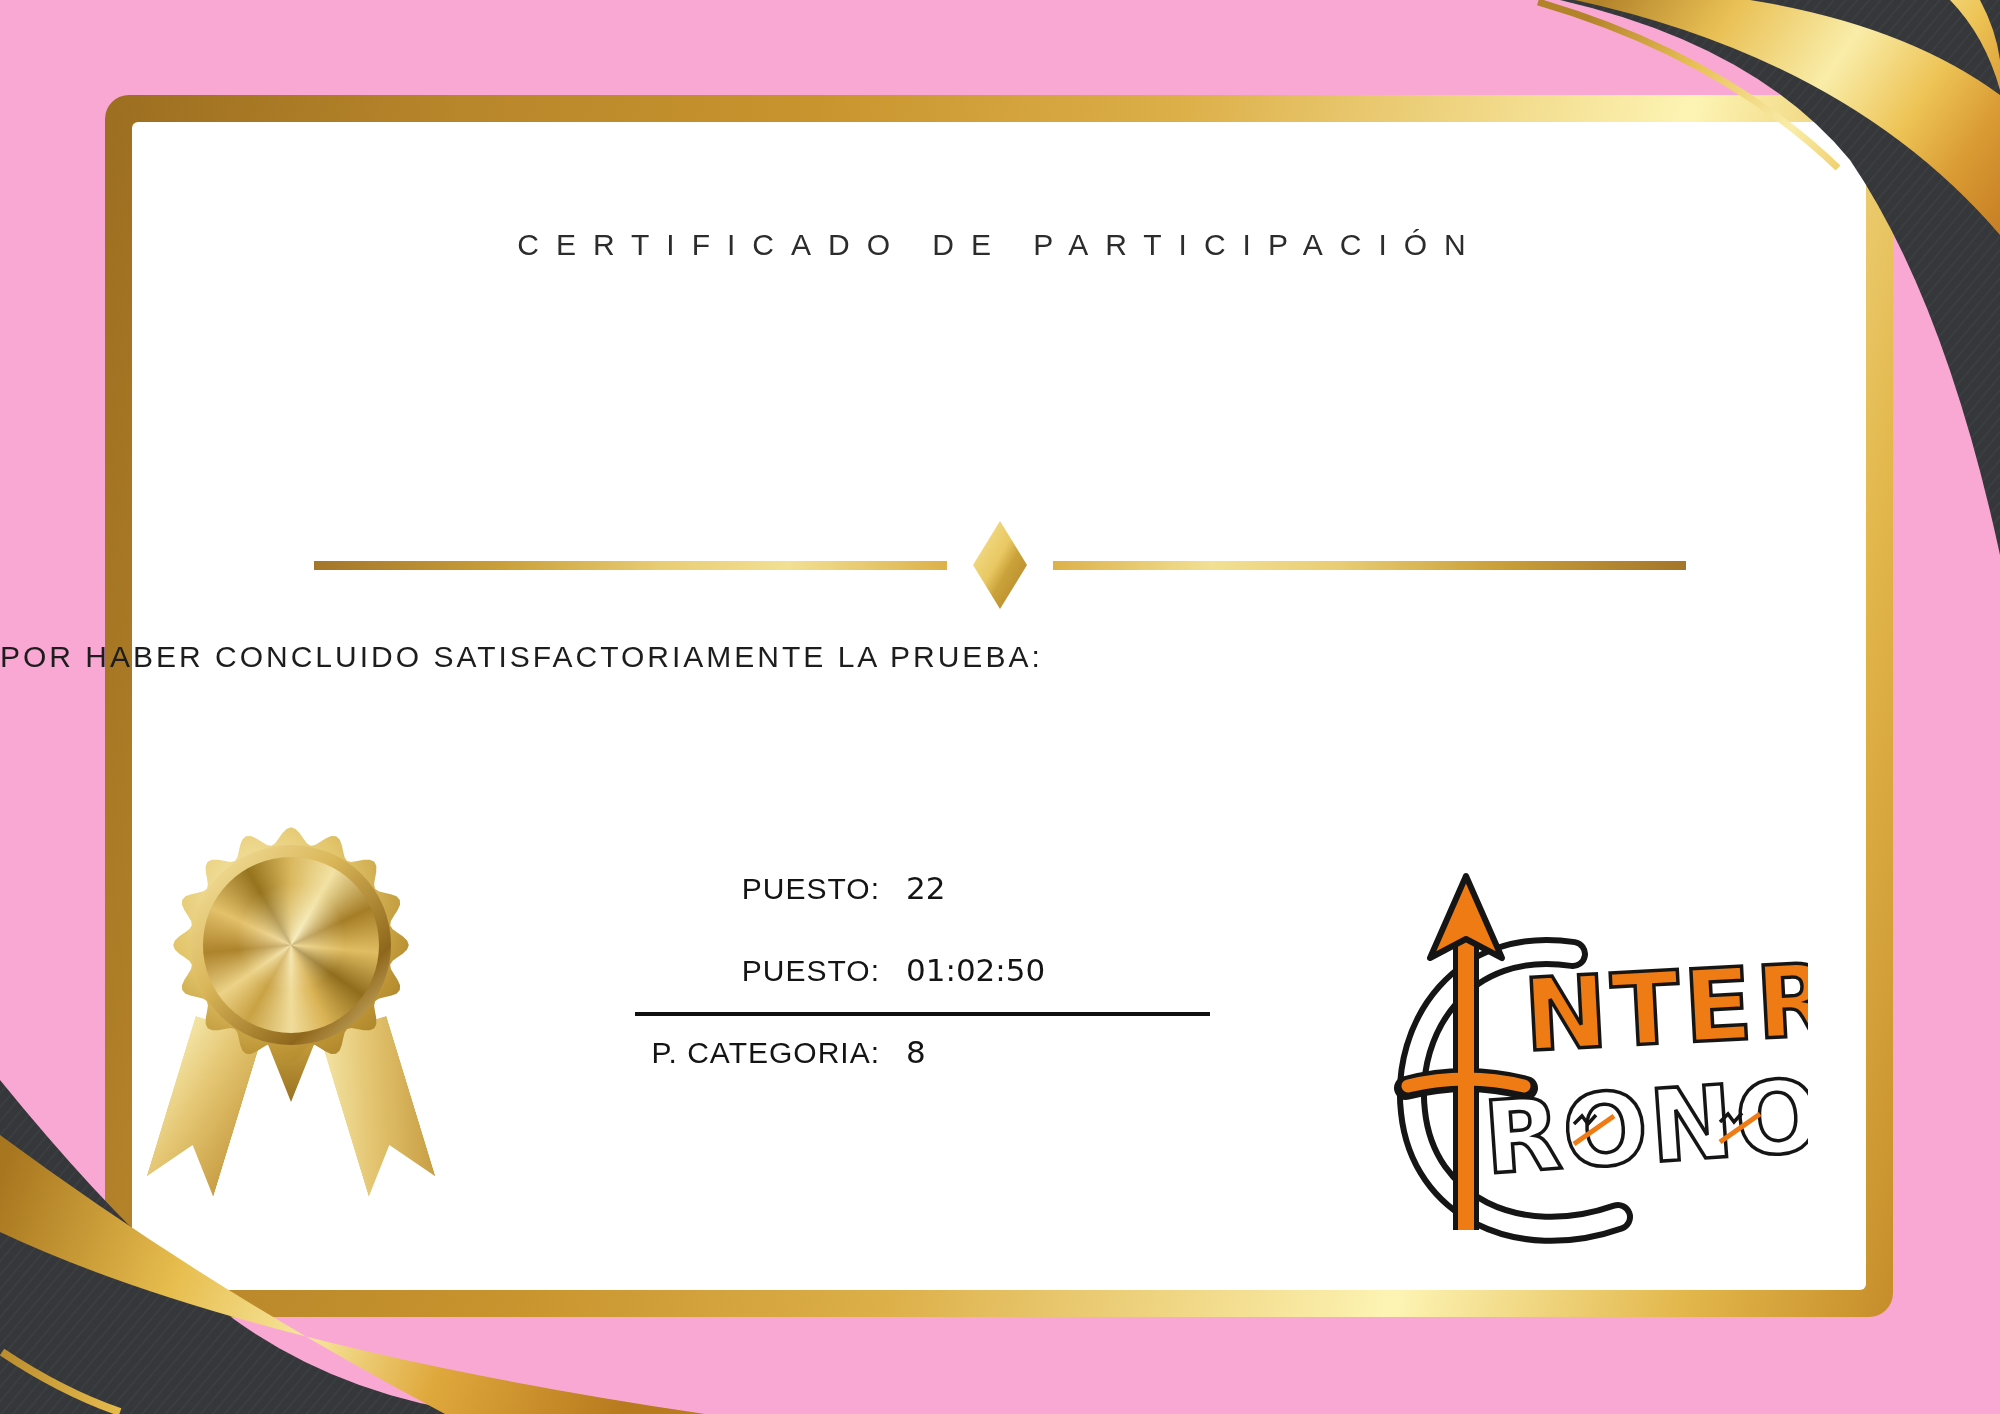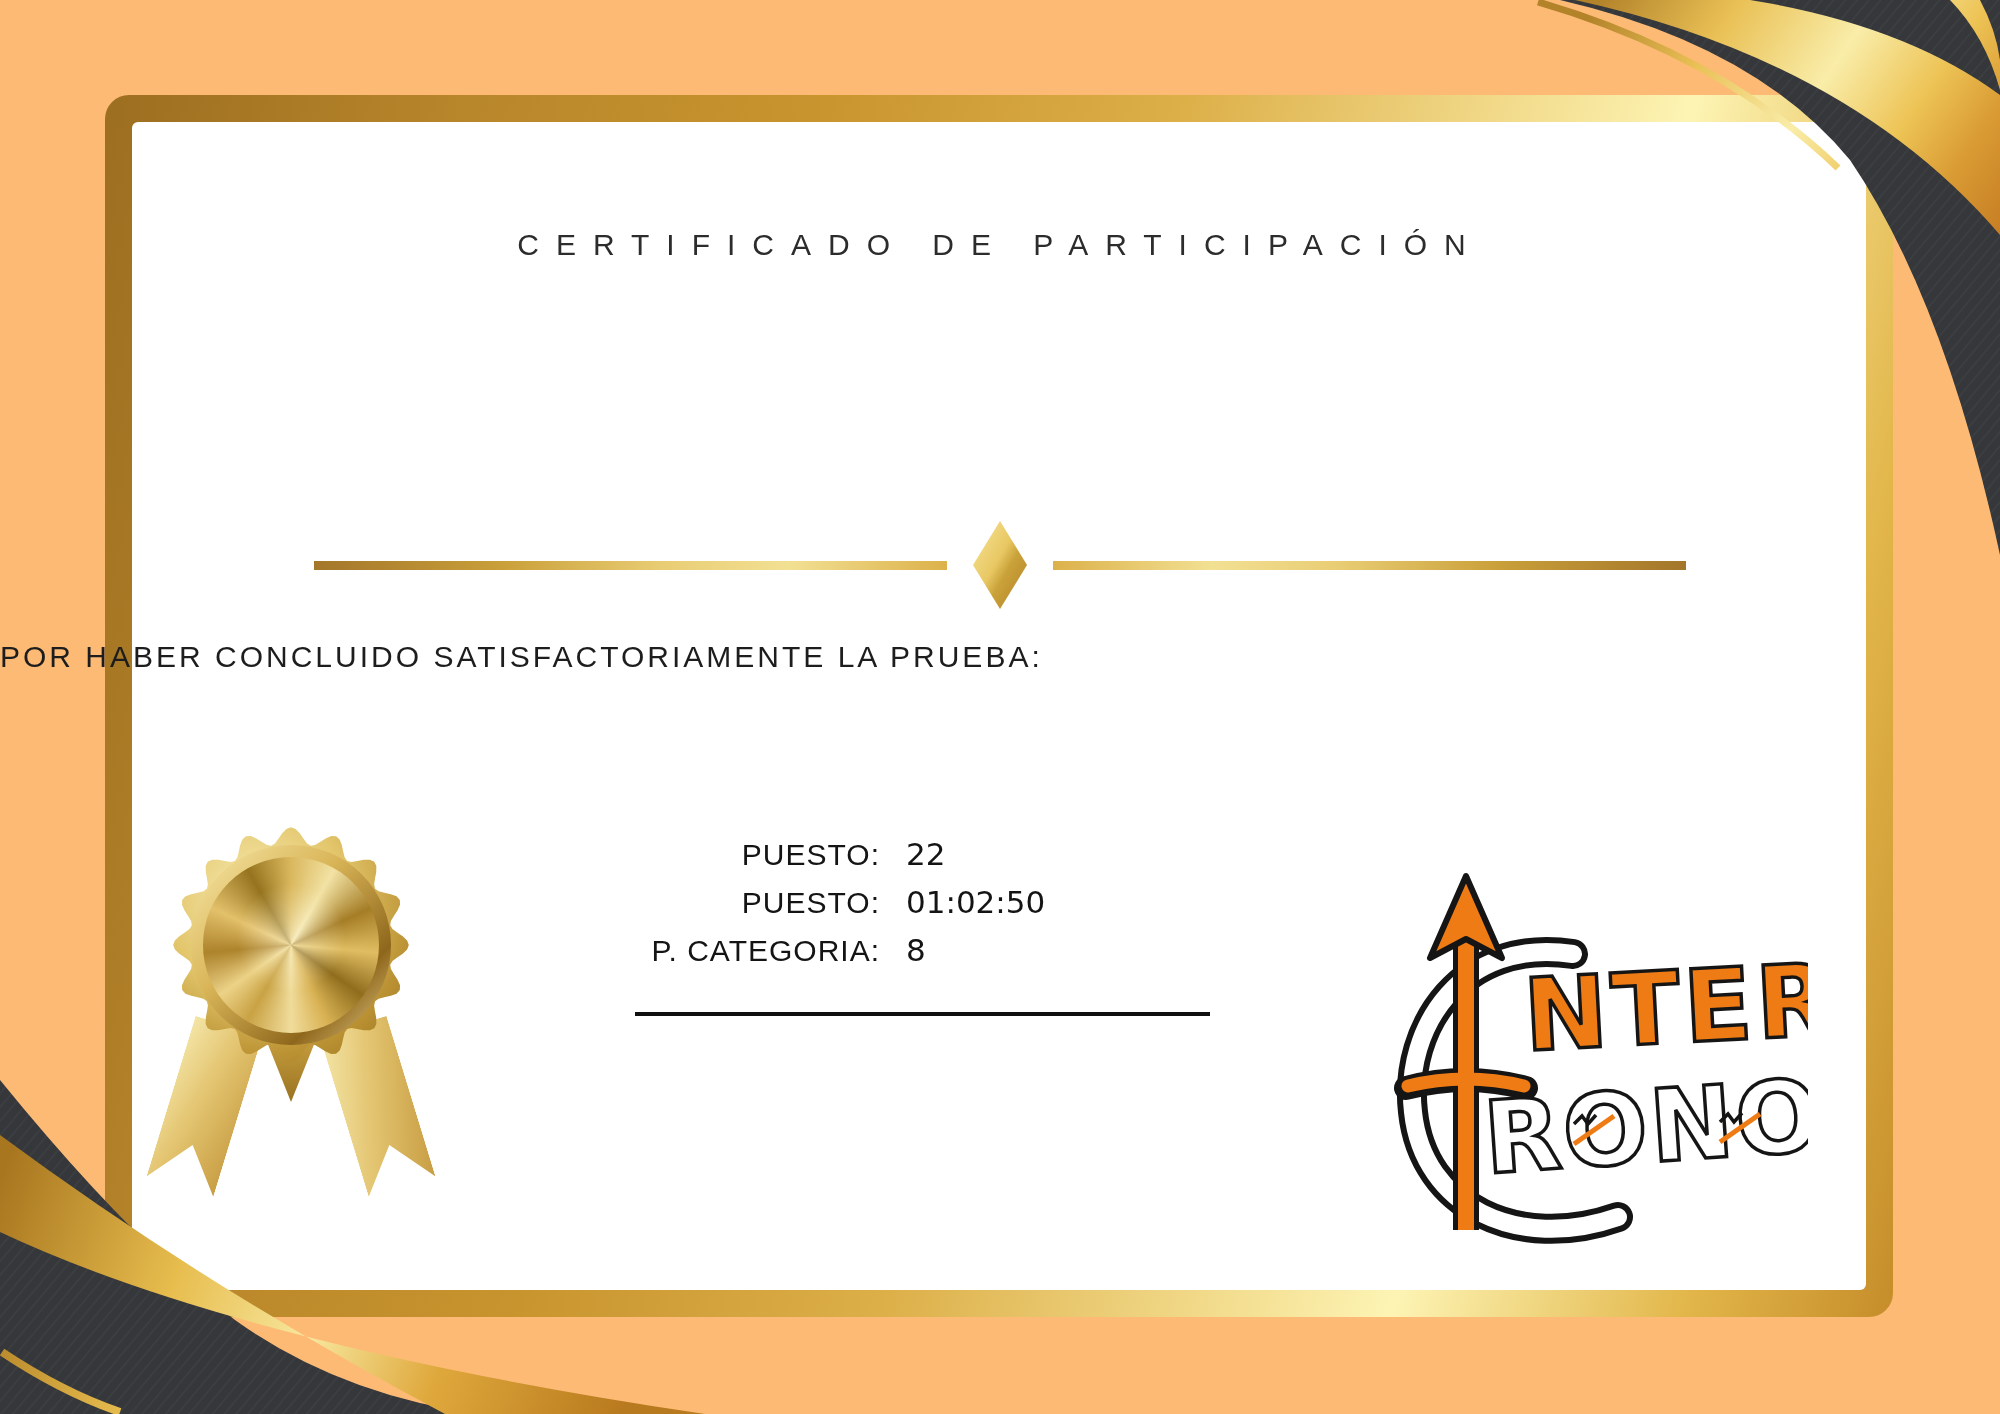--- a/index.html
+++ b/index.html
@@ -1,17 +1,17 @@
 <!DOCTYPE html>
 <html><head>
 <meta charset="utf-8">
 <style>
   html,body{margin:0;padding:0;background:#343638;}
   #stage{position:relative;width:2000px;height:1414px;overflow:hidden;
-         font-family:"Liberation Sans",sans-serif;background:#fdba74;text-decoration:underline;}
+         font-family:"Liberation Sans",sans-serif;background:#f9a8d4;text-decoration:underline;}
   
   .frame{position:absolute;left:105px;top:95px;width:1788px;height:1222px;
          border-radius:24px;
          background:linear-gradient(104deg,#9c6e20 0%,#b9872b 18%,#c8942e 34%,
                     #ddb04a 52%,#f3dd8f 68%,#fdf4b4 76%,#e2b64a 90%,#c68d2a 100%);}
   .paper{position:absolute;left:27px;top:27px;right:27px;bottom:27px;
          border-radius:6px;background:#ffffff;}
   
   .title{position:absolute;top:228px;left:0;width:100%;text-align:center;
          font-size:30px;letter-spacing:17px;color:#2c2c2c;font-weight:400;}
@@ -24,21 +24,21 @@
   .divline{flex:1;height:9px;
            background:linear-gradient(90deg,#a3762a,#caA03a 30%,#e9cd74 55%,#f2e093 75%,#dcb14a 100%);}
   .divline.right{background:linear-gradient(90deg,#dcb14a 0%,#f2e093 25%,#e9cd74 45%,#caA03a 70%,#a3762a 100%);}
   .diamond{width:54px;height:88px;margin:0 26px;
            clip-path:polygon(50% 0,100% 50%,50% 100%,0 50%);
            background:linear-gradient(120deg,#f6e49a 0%,#e9c863 45%,#caa23a 60%,#b07f26 100%);}
   .subtitle{position:absolute;top:640px;left:0;width:100%;text-align:left;
             font-size:30px;letter-spacing:3px;color:#1d1d1d;}
   
   .results{position:absolute;left:500px;top:836px;width:700px;font-size:30px;color:#141414;}
-  .rrow{display:flex;align-items:baseline;height:48px;}
+  .rrow{display:flex;align-items:baseline;height:48px;margin-top:34px;}
   .rlbl{width:380px;text-align:right;letter-spacing:1px;}
   .rval{margin-left:26px;font-family:"DejaVu Sans",sans-serif;font-size:31px;}
   .sigline{position:absolute;left:635px;top:1012px;width:575px;height:4px;background:#101010;}
   
   .medal{position:absolute;left:172px;top:826px;width:238px;height:372px;}
   .ribbon{position:absolute;top:200px;width:70px;height:168px;
           background:linear-gradient(105deg,#f4e5a6,#e3c470 45%,#c89e44);
           clip-path:polygon(0 0,100% 0,100% 100%,50% 74%,0 100%);z-index:1;}
   .ribbon.left{left:22px;transform:rotate(17deg);transform-origin:50% 0;}
   .ribbon.right{right:22px;transform:rotate(-17deg);transform-origin:50% 0;}

